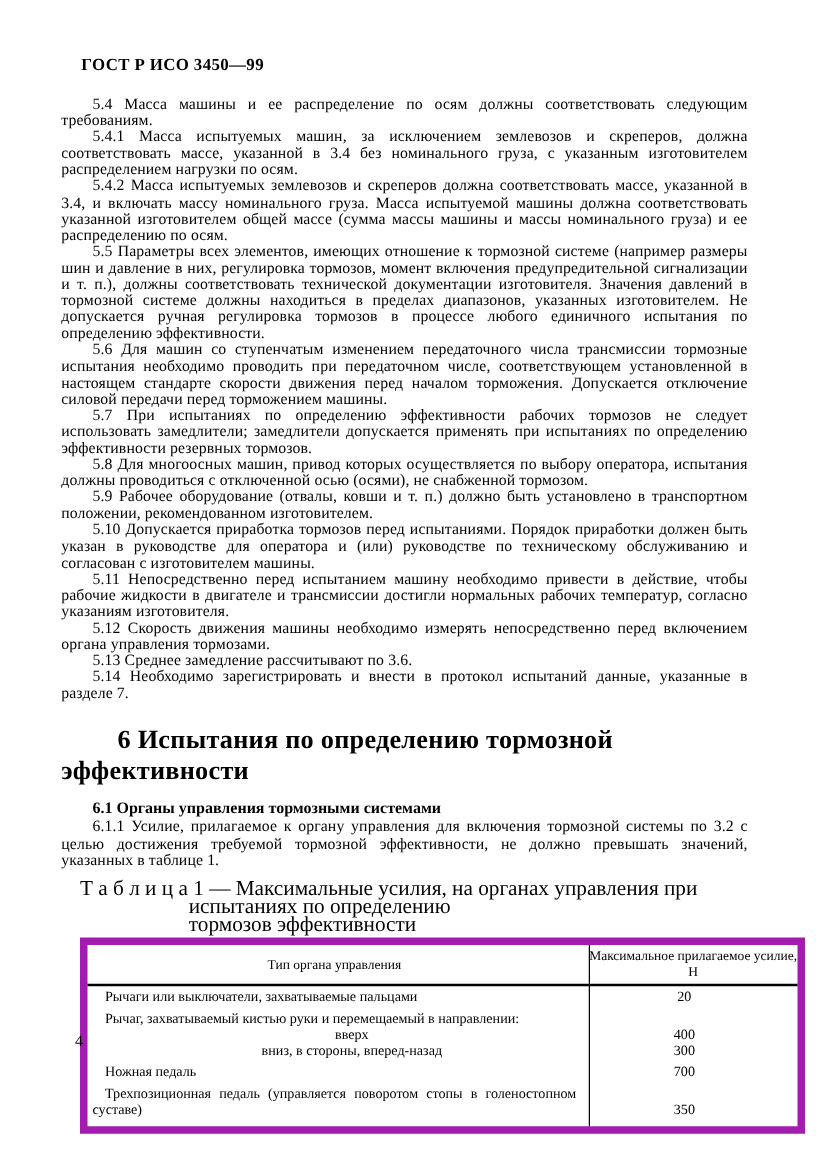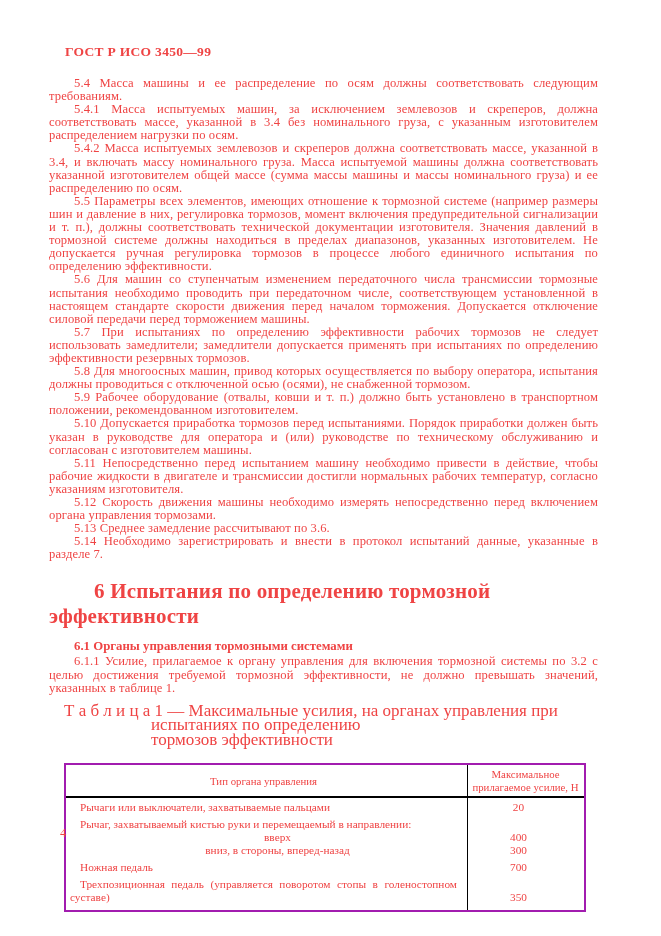--- a/index.html
+++ b/index.html
@@ -8,21 +8,21 @@
     background: #ffffff;
     width: 661px;
     height: 936px;
     overflow: hidden;
   }
   .page {
     position: relative;
     width: 661px;
     height: 936px;
     background: #ffffff;
-    color: #ef4444;
+    color: #000000;
     font-family: "Liberation Serif", "DejaVu Serif", serif;
   }
   .doc-header {
     position: absolute;
     top: 44px;
     left: 65px;
     font-size: 13.5px;
     font-weight: bold;
     letter-spacing: 0.3px;
     white-space: nowrap;
@@ -58,24 +58,24 @@
   .tbl-caption {
     margin-top: 9px;
     margin-left: 15px;
     padding-left: 87px;
     text-indent: -87px;
     font-size: 17px;
     line-height: 14.5px;
   }
   .gtable {
     position: relative;
-    margin-top: 16px;
+    margin-top: 3px;
     margin-left: 15px;
-    width: 522px;
-    border: 2px solid #a21caf;
+    width: 580px;
+    border: 6px solid #a21caf;
     box-sizing: border-box;
     font-size: 11.3px;
     line-height: 13px;
   }
   .vdiv {
     position: absolute;
     top: 0;
     bottom: 0;
     left: 401px;
     width: 1px;

